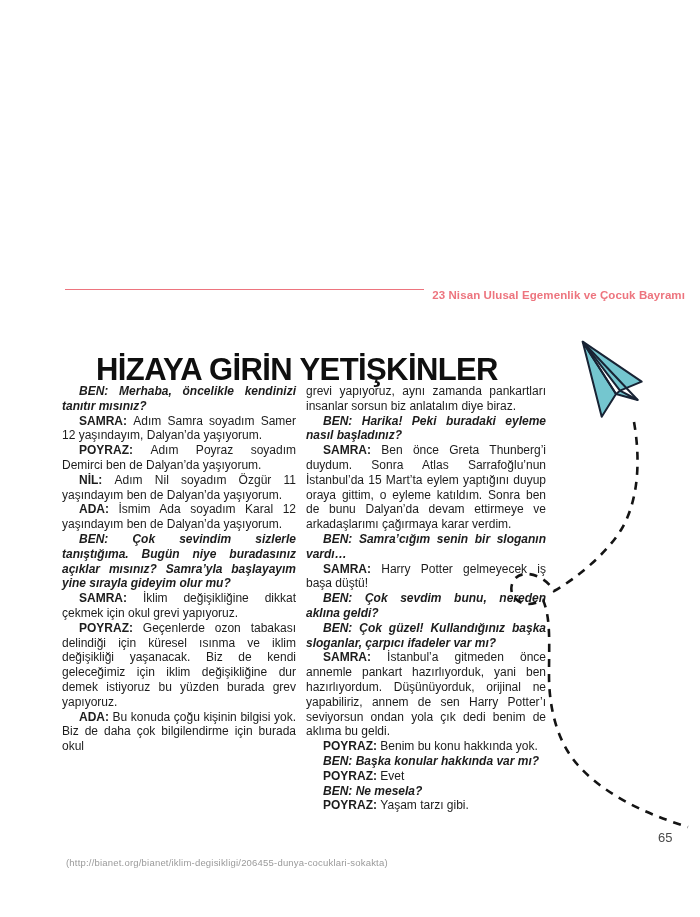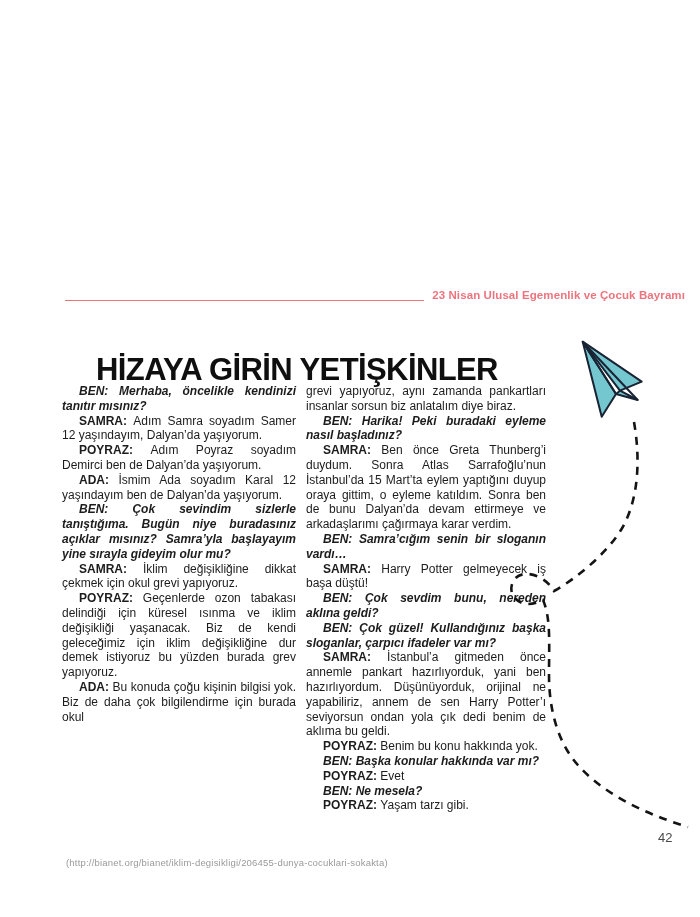--- a/index.html
+++ b/index.html
@@ -6,21 +6,21 @@
   .page{
     position:relative;
     width:700px;height:917px;
     background:#ffffff;
     font-family:"Liberation Sans", sans-serif;
     overflow:hidden;
   }
   
   .section-header{
     position:absolute;left:65px;top:289px;width:620px;
-    display:flex;align-items:flex-end;gap:8px;
+    display:flex;align-items:flex-start;gap:8px;
   }
   .section-rule{
     flex:1;height:0;border-top:1.6px solid #ed747e;
   }
   .section-label{
     font-size:11.5px;font-weight:700;color:#ed747e;
     letter-spacing:0.1px;white-space:nowrap;
   }
   
   .article-title{
@@ -65,20 +65,21 @@
     <div class="section-rule"></div>
     <span class="section-label">23 Nisan Ulusal Egemenlik ve Çocuk Bayramı</span>
   </div>
 
   <h1 class="article-title">HİZAYA GİRİN YETİŞKİNLER</h1>
 
   <div class="col col-left">
       <p class="para interviewer"><b class="speaker">BEN: </b>Merhaba, öncelikle kendinizi tanıtır mısınız?</p>
       <p class="para"><b class="speaker">SAMRA: </b>Adım Samra soyadım Samer 12 yaşındayım, Dalyan’da yaşıyorum.</p>
       <p class="para"><b class="speaker">POYRAZ: </b>Adım Poyraz soyadım Demirci ben de Dalyan’da yaşıyorum.</p>
+      <p class="para"><b class="speaker">NİL: </b>Adım Nil soyadım Özgür 11 yaşındayım ben de Dalyan’da yaşıyorum.</p>
       <p class="para"><b class="speaker">ADA: </b>İsmim Ada soyadım Karal 12 yaşındayım ben de Dalyan’da yaşıyorum.</p>
       <p class="para interviewer"><b class="speaker">BEN: </b>Çok sevindim sizlerle tanıştığıma. Bugün niye buradasınız açıklar mısınız? Samra’yla başlayayım yine sırayla gideyim olur mu?</p>
       <p class="para"><b class="speaker">SAMRA: </b>İklim değişikliğine dikkat çekmek için okul grevi yapıyoruz.</p>
       <p class="para"><b class="speaker">POYRAZ: </b>Geçenlerde ozon tabakası delindiği için küresel ısınma ve iklim değişikliği yaşanacak. Biz de kendi geleceğimiz için iklim değişikliğine dur demek istiyoruz bu yüzden burada grev yapıyoruz.</p>
       <p class="para"><b class="speaker">ADA: </b>Bu konuda çoğu kişinin bilgisi yok. Biz de daha çok bilgilendirme için burada okul</p>
     </div>
   <div class="col col-right">
       <p class="para continuation">grevi yapıyoruz, aynı zamanda pankartları insanlar sorsun biz anlatalım diye biraz.</p>
       <p class="para interviewer"><b class="speaker">BEN: </b>Harika! Peki buradaki eyleme nasıl başladınız?</p>
       <p class="para"><b class="speaker">SAMRA: </b>Ben önce Greta Thunberg’i duydum. Sonra Atlas Sarrafoğlu’nun İstanbul’da 15 Mart’ta eylem yaptığını duyup oraya gittim, o eyleme katıldım. Sonra ben de bunu Dalyan’da devam ettirmeye ve arkadaşlarımı çağırmaya karar verdim.</p>
@@ -108,15 +109,15 @@
     <g stroke="#182334" stroke-width="2" stroke-linejoin="round" fill="#74c6cf">
       <polygon points="582.7,341.7 641.7,381.7 620,390.7"></polygon>
       <polygon points="582.7,341.7 616,394 601.7,416.7"></polygon>
       <polygon points="620,390.7 637.7,400 616,394"></polygon>
       <line x1="582.7" y1="341.7" x2="637.7" y2="400" fill="none"></line>
       <line x1="582.7" y1="341.7" x2="616" y2="394" fill="none"></line>
     </g>
   </svg>
 
   <div class="source-url">(http://bianet.org/bianet/iklim-degisikligi/206455-dunya-cocuklari-sokakta)</div>
-  <div class="page-number">42</div>
+  <div class="page-number">65</div>
 
 </div>
 
 </body></html>

